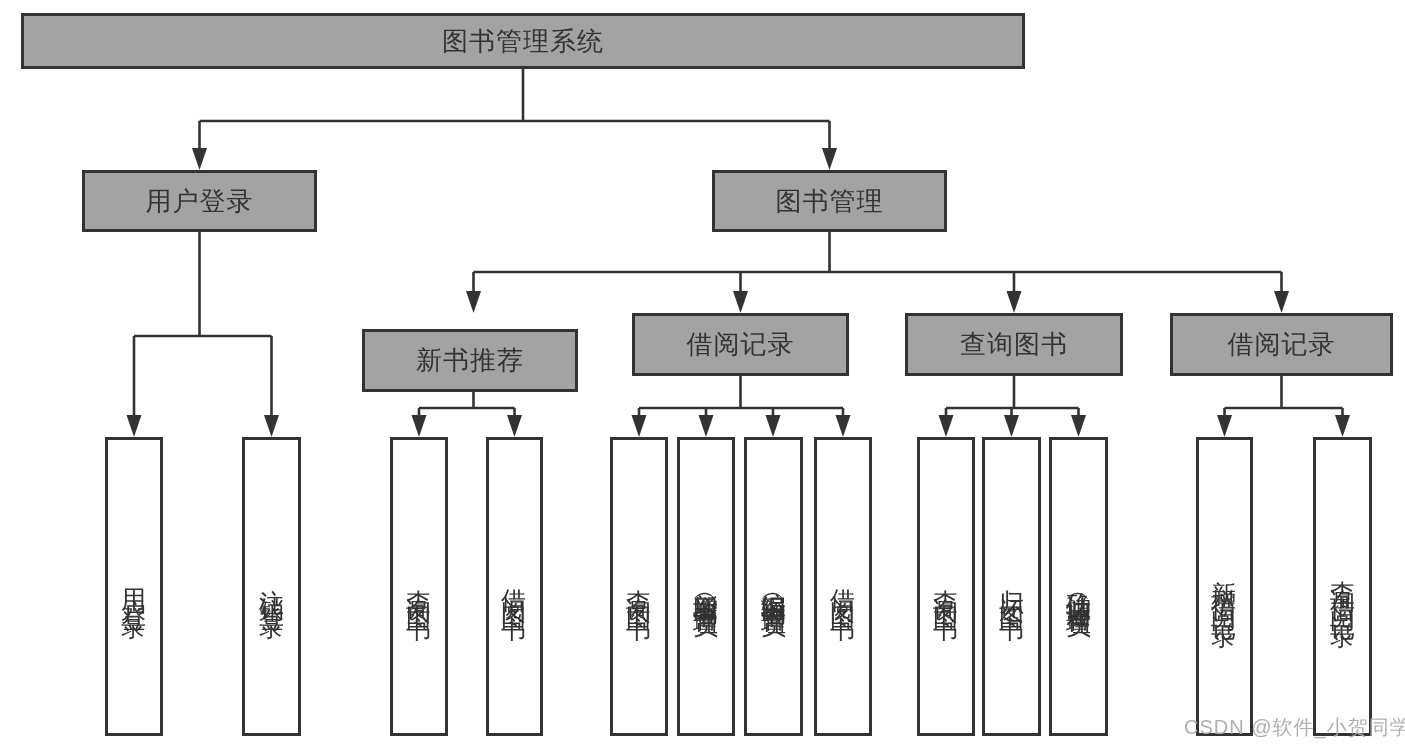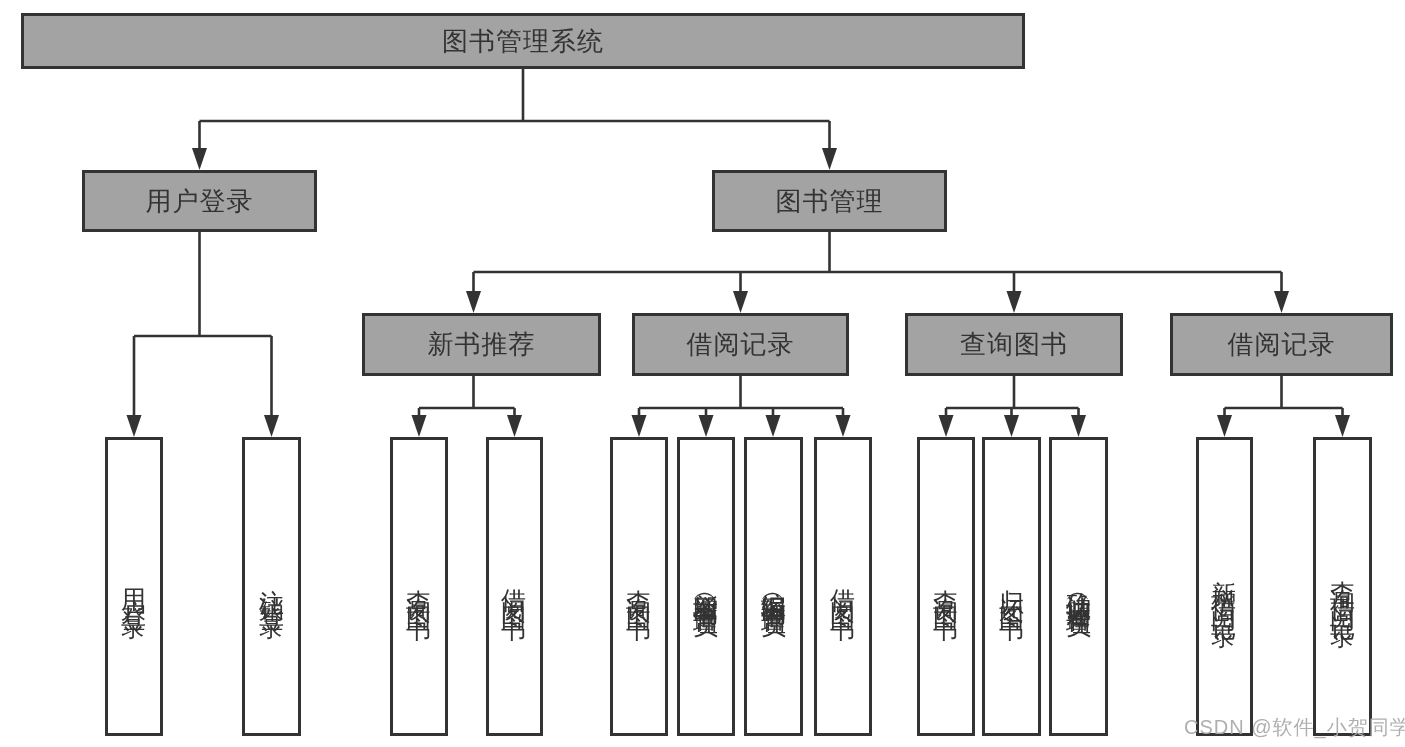--- a/index.html
+++ b/index.html
@@ -100,21 +100,21 @@
       <polygon points="1217,415 1232,415 1224.5,437"></polygon>
       <polygon points="1335,415 1350,415 1342.5,437"></polygon>
     </g>
 </svg>
 
 <div class="box" style="left:21px; top:13px; width:1004px; height:56px">图书管理系统</div>
 
 <div class="box" style="left:82px; top:170px; width:235px; height:62px">用户登录</div>
 <div class="box" style="left:712px; top:170px; width:235px; height:62px">图书管理</div>
 
-<div class="box" style="left:362px; top:313px; width:239px; height:63px">新书推荐</div>
+<div class="box" style="left:362px; top:329px; width:216px; height:63px">新书推荐</div>
 <div class="box" style="left:632px; top:313px; width:217px; height:63px">借阅记录</div>
 <div class="box" style="left:905px; top:313px; width:218px; height:63px">查询图书</div>
 <div class="box" style="left:1170px; top:313px; width:223px; height:63px">借阅记录</div>
 
 <div class="vbox" style="left:105px; top:437px; width:58px; height:299px">用户登录</div>
 <div class="vbox" style="left:242px; top:437px; width:59px; height:299px">注销登录</div>
 
 <div class="vbox" style="left:390px; top:437px; width:58px; height:299px">查询图书</div>
 <div class="vbox" style="left:486px; top:437px; width:57px; height:299px">借阅图书</div>
 

